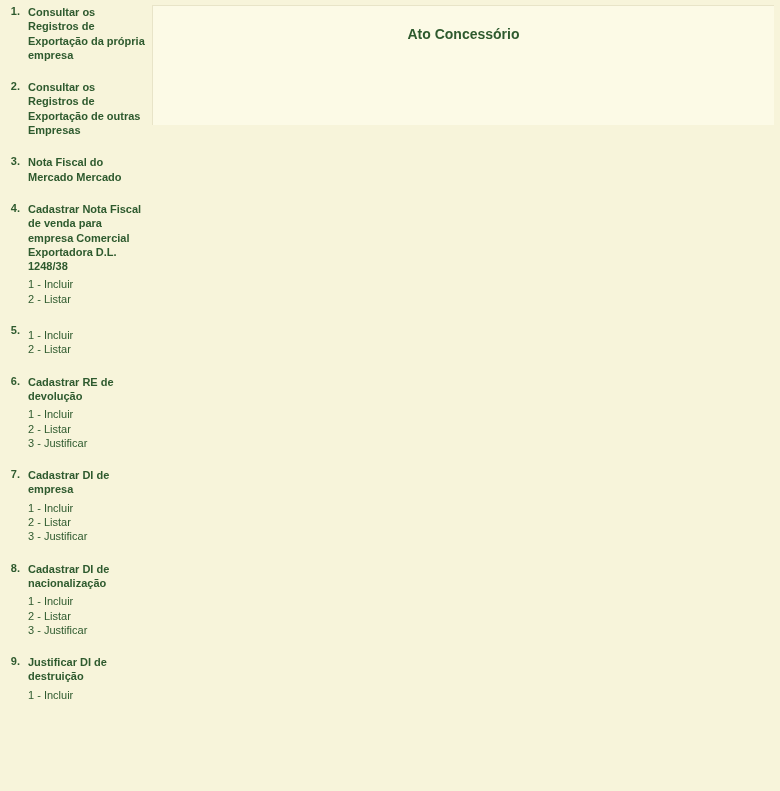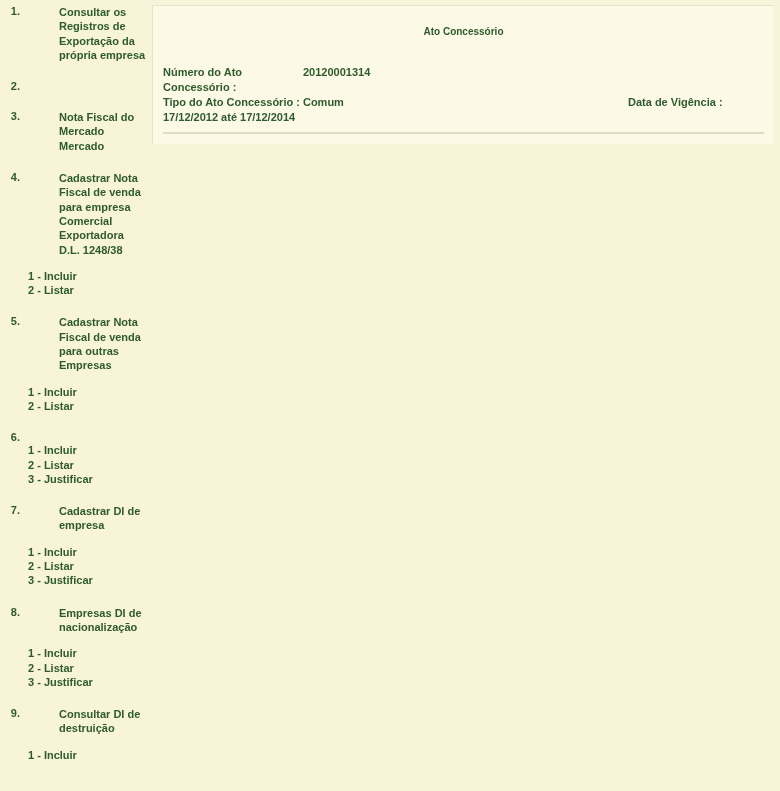--- a/index.html
+++ b/index.html
@@ -33,45 +33,44 @@
     text-align: right;
     padding-right: 8px;
     flex-shrink: 0;
   }
   .menu-body {
     flex: 1;
   }
   .menu-title {
     cursor: pointer;
     line-height: 1.3;
-    margin-left: 31px;
   }
   .menu-sub {
-    margin-top: 12px;
-    font-weight: bold;
+    margin-top: 4px;
+    font-weight: normal;
   }
   .menu-sub div {
     cursor: pointer;
     line-height: 1.3;
   }
   .main {
     flex: 1;
     padding: 5px 6px 5px 4px;
   }
   .panel {
     background: #fcfae6;
     border-left: 1px solid #e8e4c8;
     border-top: 1px solid #e8e4c8;
     padding: 20px 10px 10px 10px;
     min-height: 120px;
   }
   .panel-title {
     text-align: center;
     font-weight: bold;
-    font-size: 10px;
+    font-size: 14px;
     color: #2e5a2e;
     margin-bottom: 28px;
   }
   .details {
     font-weight: bold;
     font-size: 11px;
     color: #2e5a2e;
     line-height: 1.35;
     padding-bottom: 8px;
     border-bottom: 2px solid #e0dcc0;
@@ -88,50 +87,53 @@
 
   <div class="sidebar" id="sidebar">
       <div class="menu-item">
         <div class="menu-num">1.</div>
         <div class="menu-body">
           <div class="menu-title">Consultar os Registros de Exportação da própria empresa</div>
         </div>
       </div>
       <div class="menu-item">
         <div class="menu-num">2.</div>
+        <div class="menu-body">
+          <div class="menu-title">Consultar os Registros de Exportação de outras Empresas</div>
+        </div>
       </div>
       <div class="menu-item">
         <div class="menu-num">3.</div>
         <div class="menu-body">
           <div class="menu-title">Nota Fiscal do Mercado Mercado</div>
         </div>
       </div>
       <div class="menu-item">
         <div class="menu-num">4.</div>
         <div class="menu-body">
           <div class="menu-title">Cadastrar Nota Fiscal de venda para empresa Comercial Exportadora D.L. 1248/38</div>
           <div class="menu-sub">
             <div>1 - Incluir</div>
             <div>2 - Listar</div>
           </div>
         </div>
       </div>
       <div class="menu-item">
         <div class="menu-num">5.</div>
         <div class="menu-body">
-          <div class="menu-title">Cadastrar Nota Fiscal de venda para outras Empresas</div>
           <div class="menu-sub">
             <div>1 - Incluir</div>
             <div>2 - Listar</div>
           </div>
         </div>
       </div>
       <div class="menu-item">
         <div class="menu-num">6.</div>
         <div class="menu-body">
+          <div class="menu-title">Cadastrar RE de devolução</div>
           <div class="menu-sub">
             <div>1 - Incluir</div>
             <div>2 - Listar</div>
             <div>3 - Justificar</div>
           </div>
         </div>
       </div>
       <div class="menu-item">
         <div class="menu-num">7.</div>
         <div class="menu-body">
@@ -139,49 +141,38 @@
           <div class="menu-sub">
             <div>1 - Incluir</div>
             <div>2 - Listar</div>
             <div>3 - Justificar</div>
           </div>
         </div>
       </div>
       <div class="menu-item">
         <div class="menu-num">8.</div>
         <div class="menu-body">
-          <div class="menu-title">Empresas DI de nacionalização</div>
+          <div class="menu-title">Cadastrar DI de nacionalização</div>
           <div class="menu-sub">
             <div>1 - Incluir</div>
             <div>2 - Listar</div>
             <div>3 - Justificar</div>
           </div>
         </div>
       </div>
       <div class="menu-item">
         <div class="menu-num">9.</div>
         <div class="menu-body">
-          <div class="menu-title">Consultar DI de destruição</div>
+          <div class="menu-title">Justificar DI de destruição</div>
           <div class="menu-sub">
             <div>1 - Incluir</div>
           </div>
         </div>
       </div>
     </div>
 
   <div class="main">
     <div class="panel">
       <div class="panel-title">Ato Concessório</div>
-      <div class="details">
-        <div class="row1">
-          <span class="lbl">Número do Ato Concessório :</span>
-          <span>20120001314</span>
-        </div>
-        <div class="row2">
-          <span class="c1">Tipo do Ato Concessório : Comum</span>
-          <span>Data de Vigência :</span>
-        </div>
-        <div>17/12/2012 até 17/12/2014</div>
-      </div>
     </div>
   </div>
 
 </div>
 
 </body></html>

